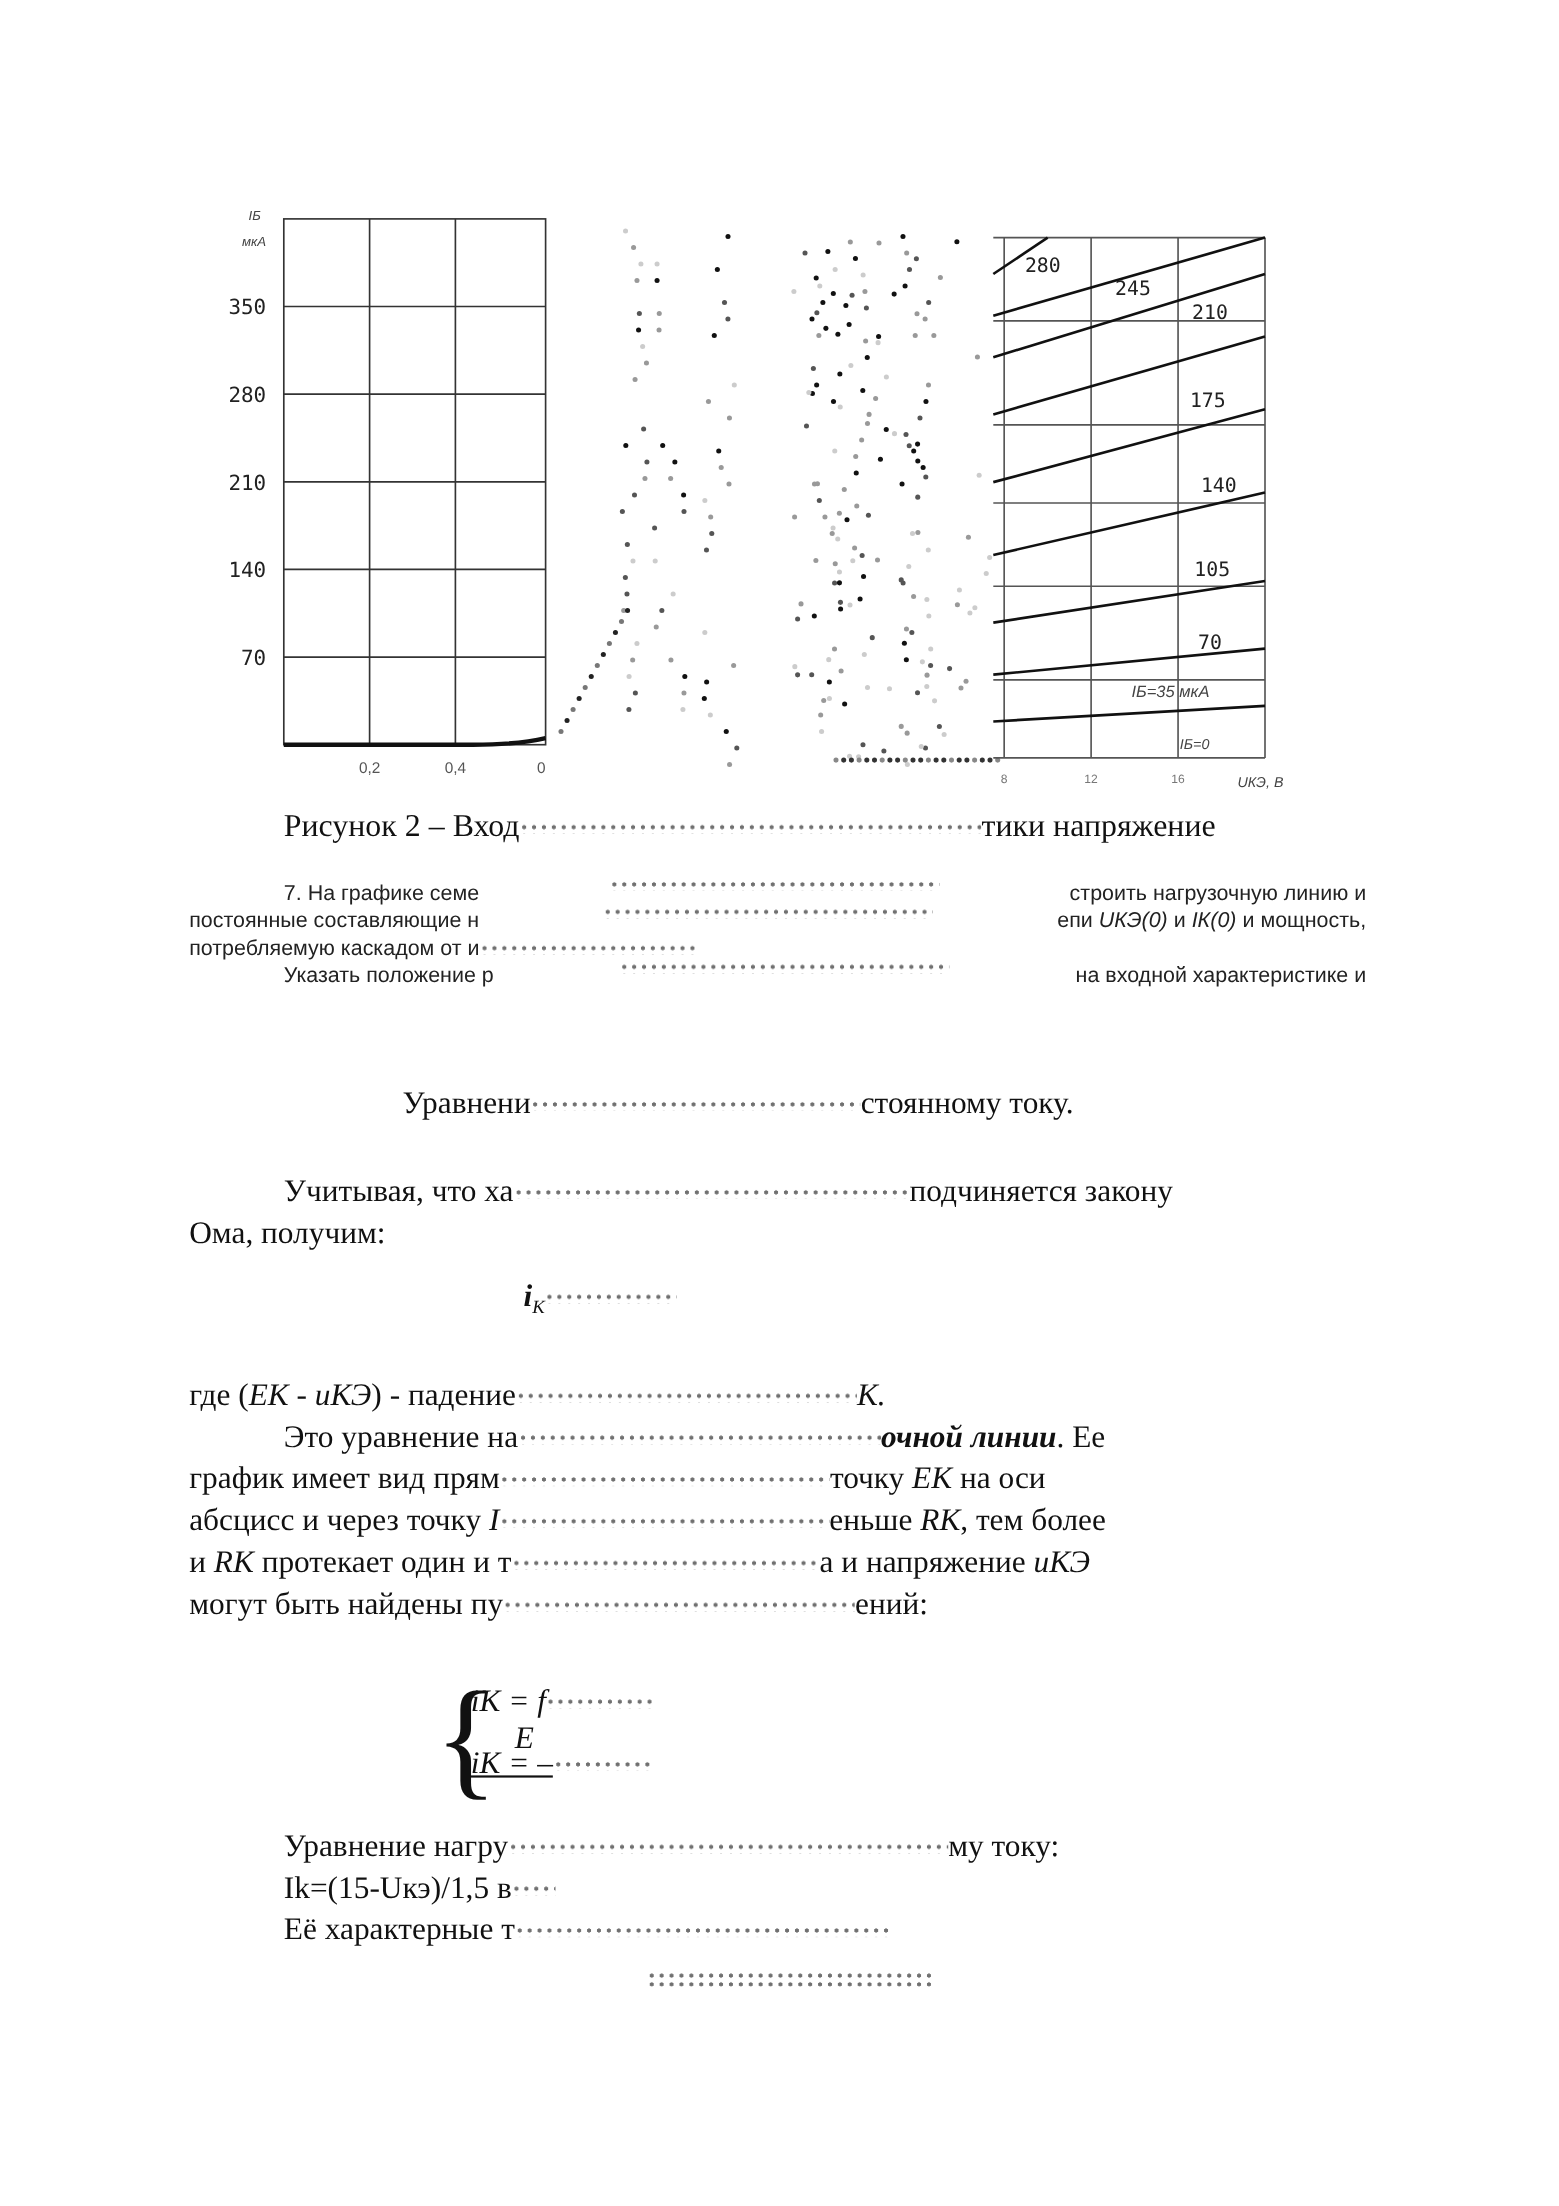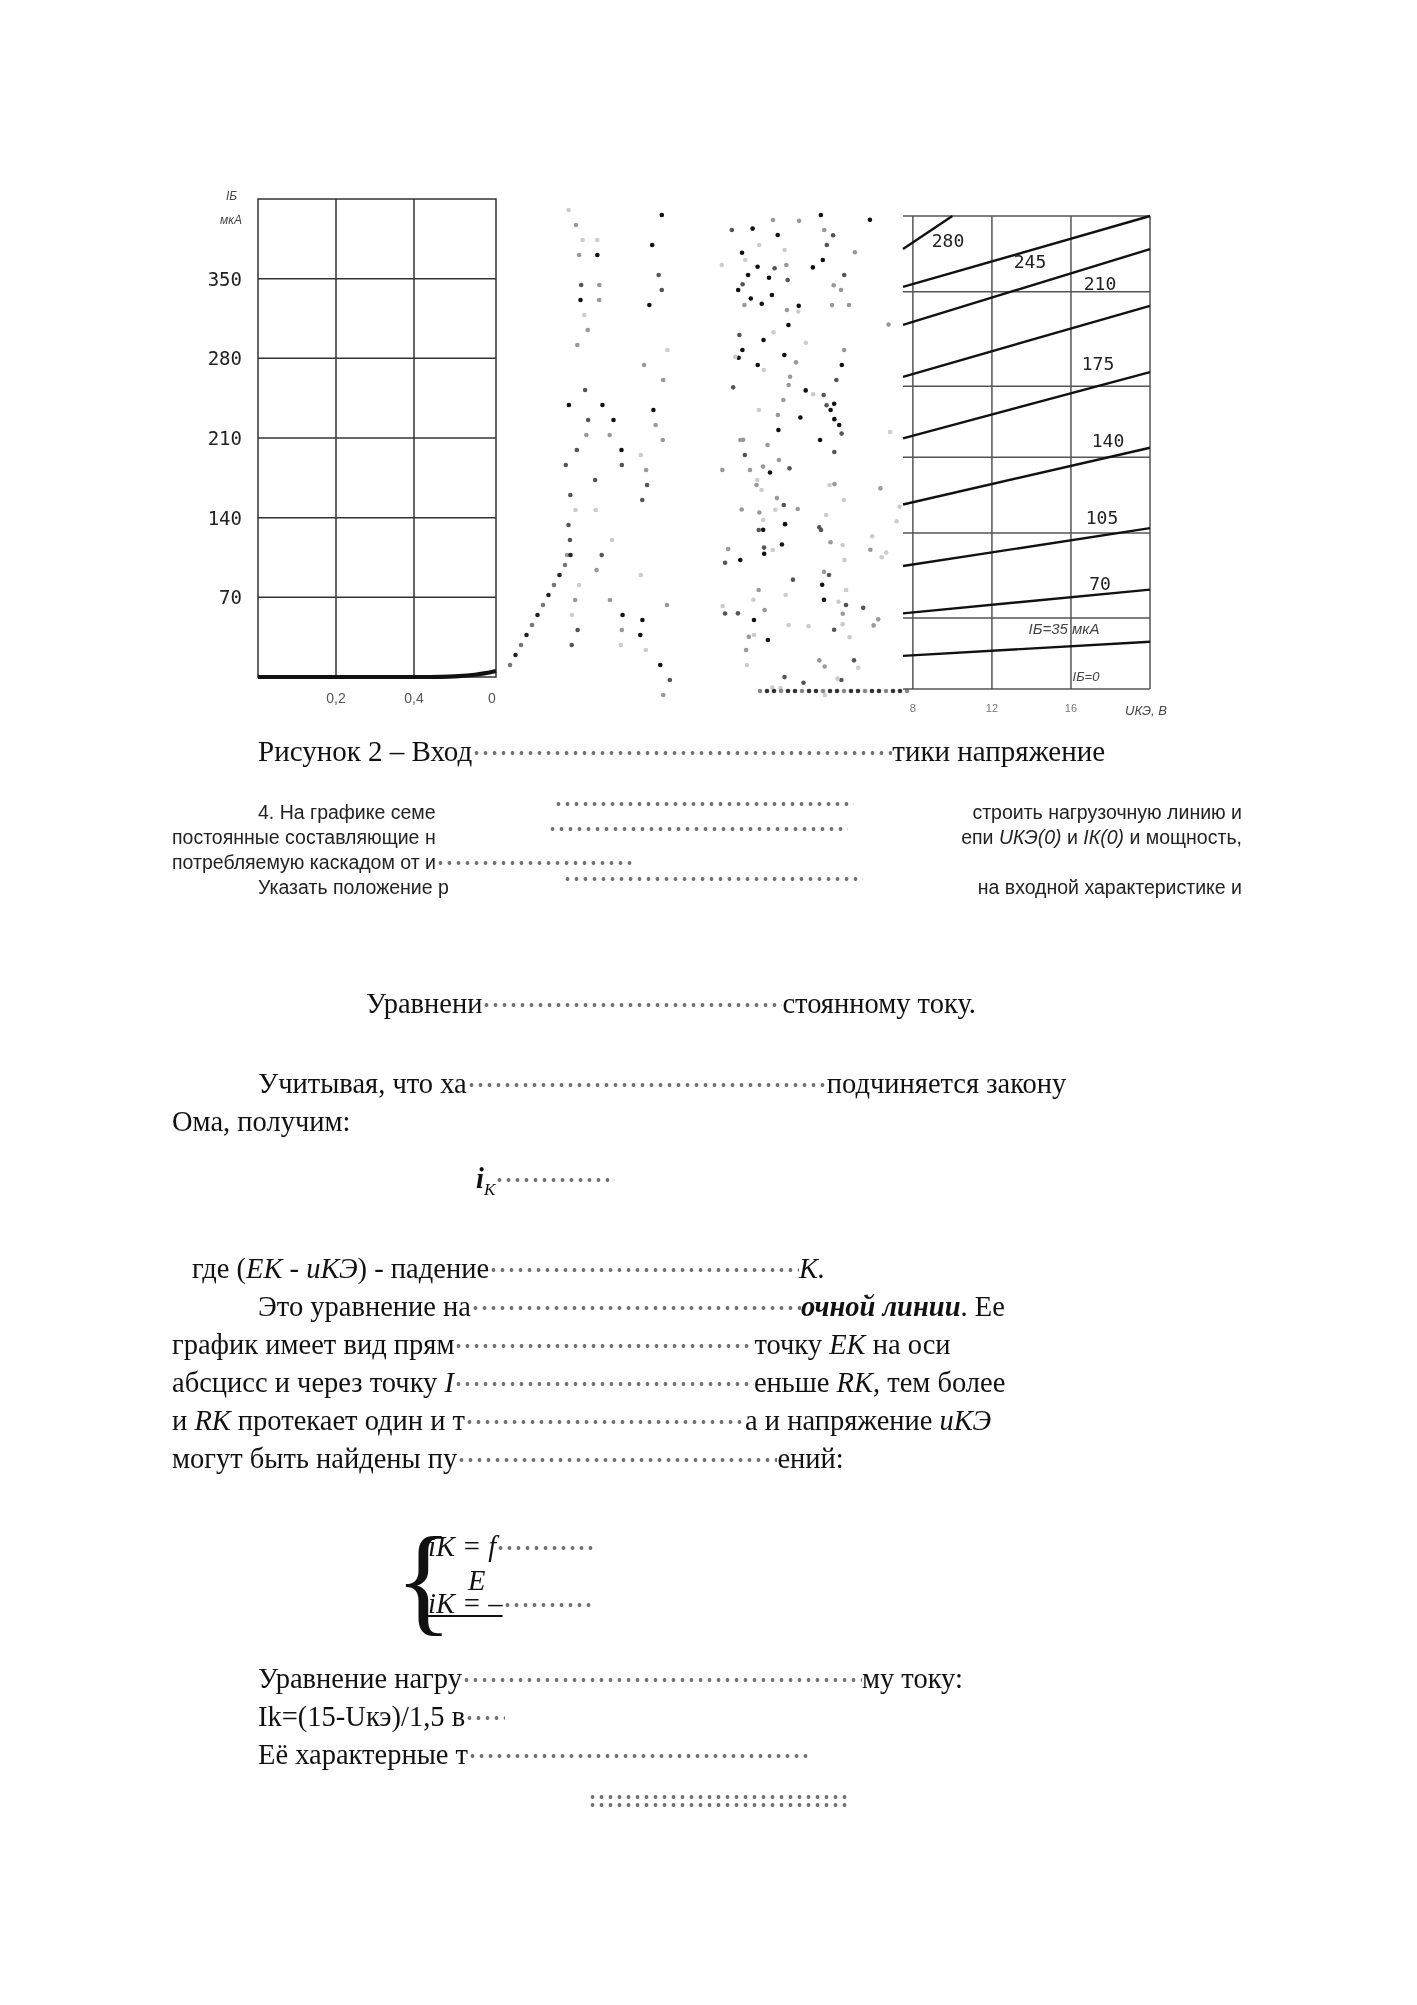--- a/index.html
+++ b/index.html
@@ -358,21 +358,21 @@
     <text class="sans" x="1125" y="715" font-size="13" font-style="italic" fill="#444">UКЭ, В</text>
   </g>
 </svg>
 
 <div class="abs serif caption" style="left:258px; top:735px;">
   <span>Рисунок 2 – Вход</span><span class="redact" style="width:420px"></span><span>тики напряжение</span>
 </div>
 
 <div class="abs sans task" style="left:172px; top:800px; width:1070px;">
   <div style="padding-left:86px; display:flex; justify-content:space-between;">
-    <span>4.   На графике семе</span>
+    <span>7.   На графике семе</span>
       <span class="redact" style="width:300px"></span>
       <span>строить нагрузочную линию и</span>
   </div>
   <div style="display:flex; justify-content:space-between;">
     <span>постоянные составляющие н</span>
       <span class="redact" style="width:300px"></span>
     <span><span>епи </span><i>UКЭ(0)</i><span> и </span><i>IК(0)</i><span> и мощность,</span></span>
   </div>
   <div>
     <span>потребляемую каскадом от и</span><span class="redact" style="width:200px"></span>
@@ -391,21 +391,21 @@
 <div class="abs serif body-text" style="left:258px; top:1065px;">
   <span>Учитывая, что ха</span><span class="redact" style="width:360px"></span><span>подчиняется закону</span>
 </div>
 <div class="abs serif body-text" style="left:172px; top:1103px;">
   <span>Ома, получим:</span>
 </div>
 <div class="abs serif body-text" style="left:476px; top:1160px;">
   <b><i>i</i></b><sub><i>К</i></sub><span class="redact" style="width:120px"></span>
 </div>
 
-<div class="abs serif body-text" style="left:172px; top:1250px;margin-left:20px;">
+<div class="abs serif body-text" style="left:172px; top:1250px;">
   <span>где (</span><i>EК</i><span> - </span><i>uКЭ</i><span>) - падение</span><span class="redact" style="width:310px"></span><i>К.</i>
 </div>
 
 <div class="abs serif body-text" style="left:172px; top:1288px; width:1040px;">
   <div style="padding-left:86px;"><span>Это уравнение на</span><span class="redact" style="width:330px"></span><b><i>очной линии</i></b><span>. Ее</span></div>
   <div><span>график имеет вид прям</span><span class="redact" style="width:300px"></span><span>точку </span><i>EК</i><span> на оси</span></div>
   <div><span>абсцисс и через точку </span><i>I</i><span class="redact" style="width:300px"></span><span>еньше </span><i>RК</i><span>, тем более</span></div>
   <div><span>и </span><i>RК</i><span> протекает один и т</span><span class="redact" style="width:280px"></span><span>а и напряжение  </span><i>uКЭ</i></div>
   <div><span>могут быть найдены пу</span><span class="redact" style="width:320px"></span><span>ений:</span></div>
 </div>

